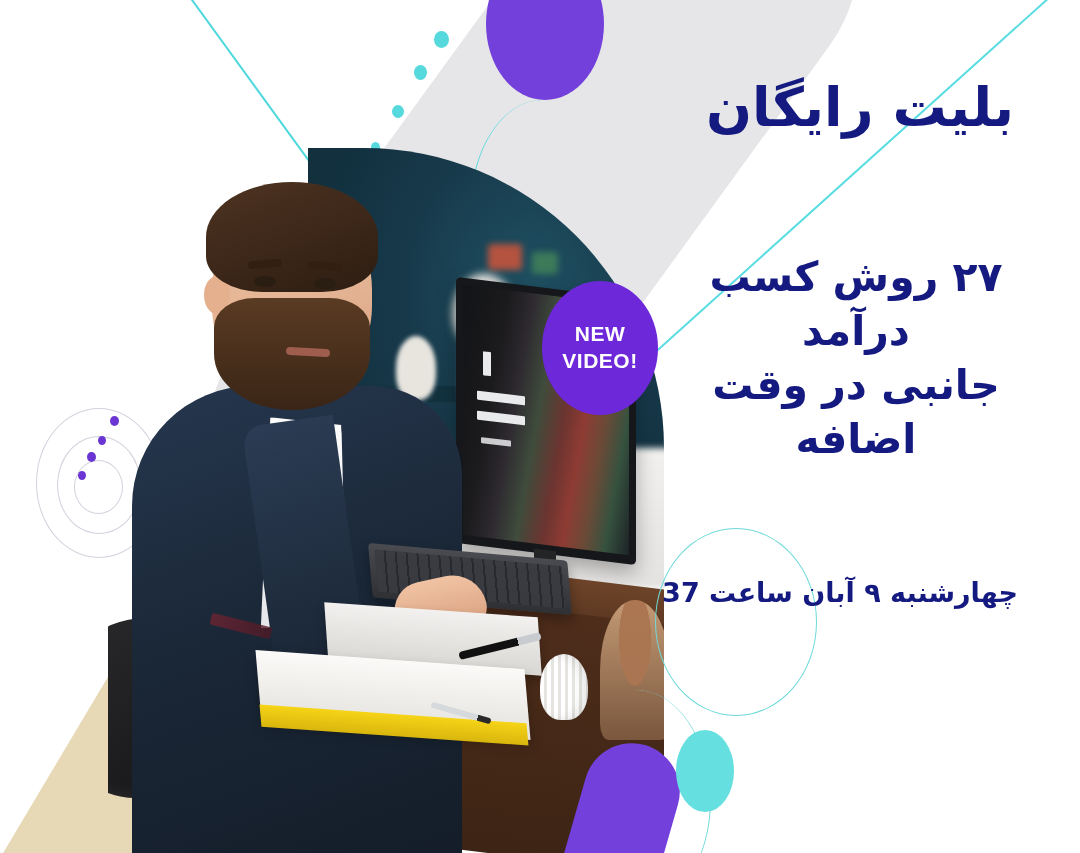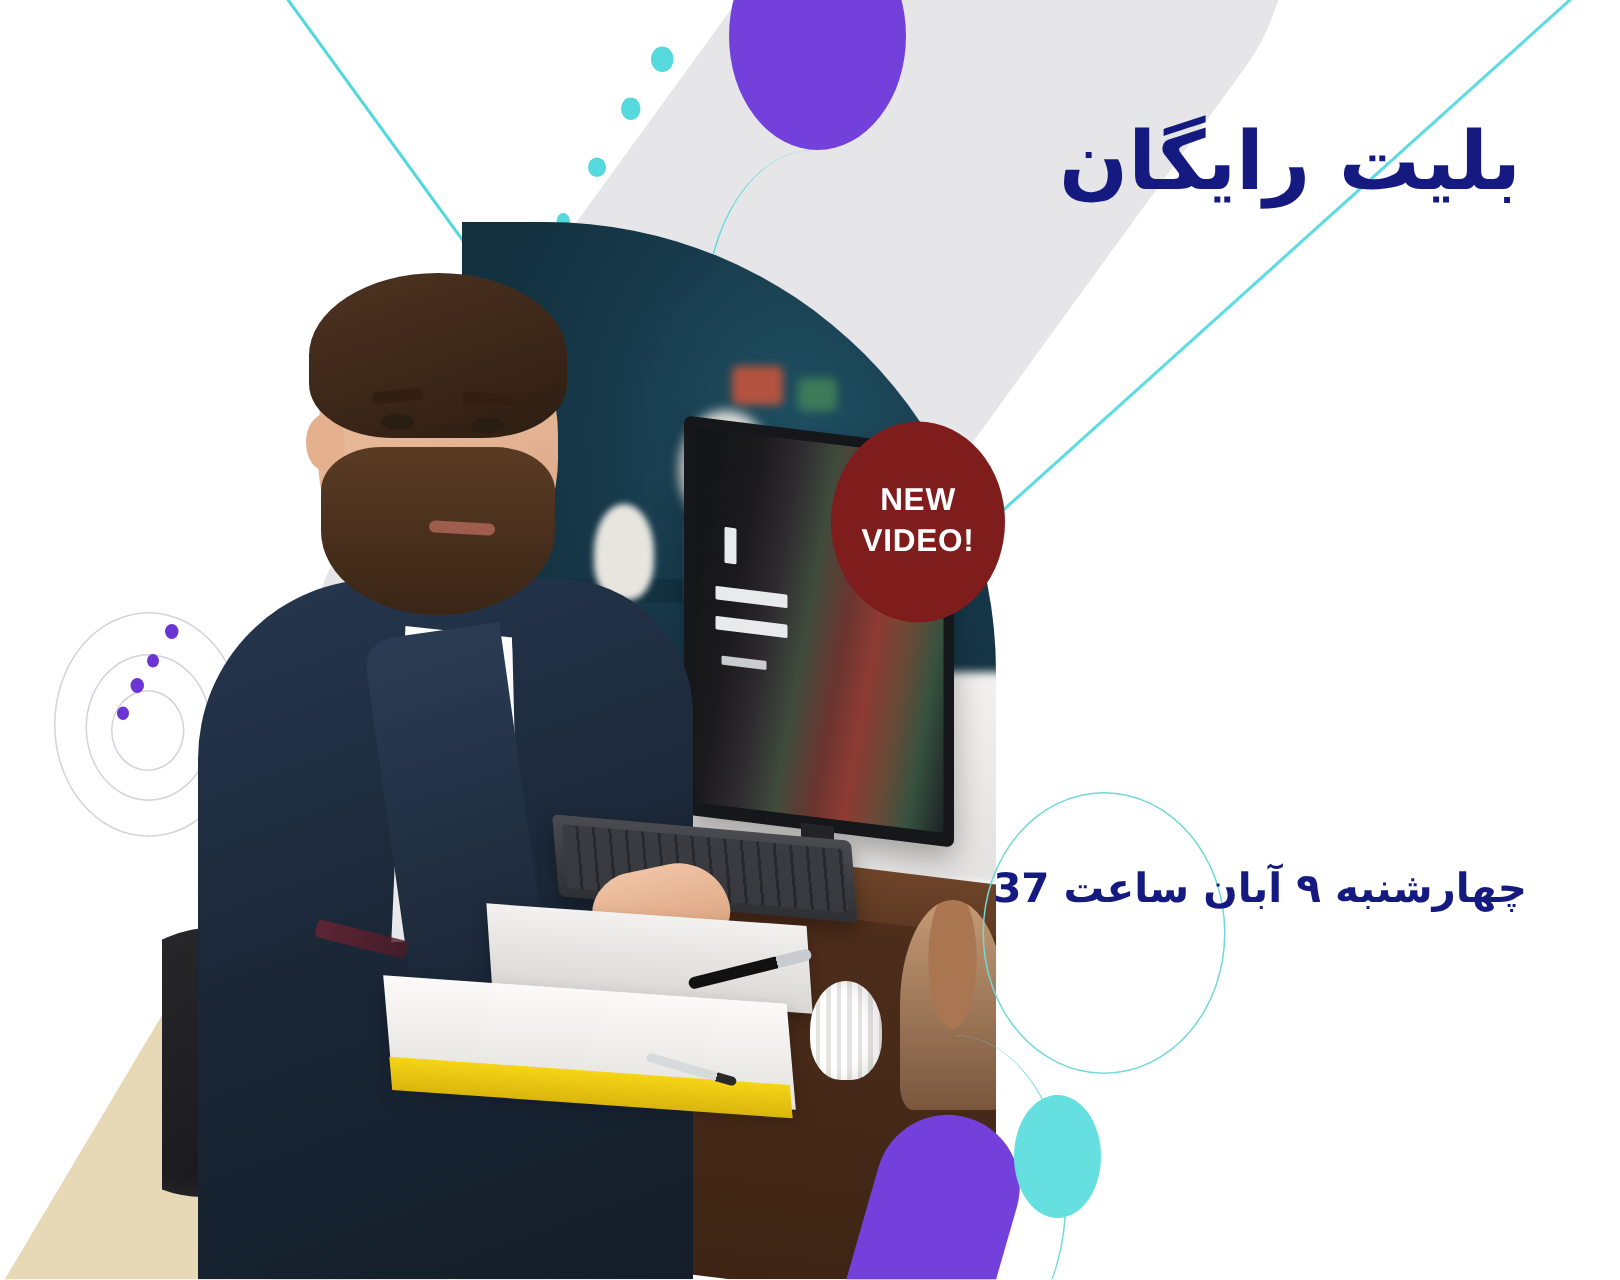--- a/index.html
+++ b/index.html
@@ -360,23 +360,23 @@
   }
   .hand-b{
     position:absolute;left:236px;top:472px;width:104px;height:58px;
     background:linear-gradient(#efc2a3,#d79e7d);
     border-radius:32px 38px 24px 24px;transform:rotate(-6deg);
   }
 
   
   .badge{
     position:absolute;
-    left:554px; top:281px;
+    left:542px; top:281px;
     width:116px; height:134px;
-    background:#7f1d1d;
+    background:#6d28d9;
     border-radius:50%;
     display:flex;flex-direction:column;
     align-items:center;justify-content:center;
     gap:2px;
   }
   .badge span{
     color:#ffffff;
     font-family:"Liberation Sans","DejaVu Sans",sans-serif;
     font-weight:bold;
     font-size:21px;
@@ -520,19 +520,21 @@
   <div class="badge">
     <span>NEW</span>
     <span>VIDEO!</span>
   </div>
 
   <div class="text-col">
 
     <div class="eyebrow">بلیت رایگان</div>
 
     <div class="headline">
+      <div>۲۷ روش کسب درآمد</div>
+      <div>جانبی در وقت اضافه</div>
     </div>
 
     <div class="datetime">چهارشنبه ۹ آبان ساعت 37</div>
 
   </div>
 
 </div>
 
 </body></html>

